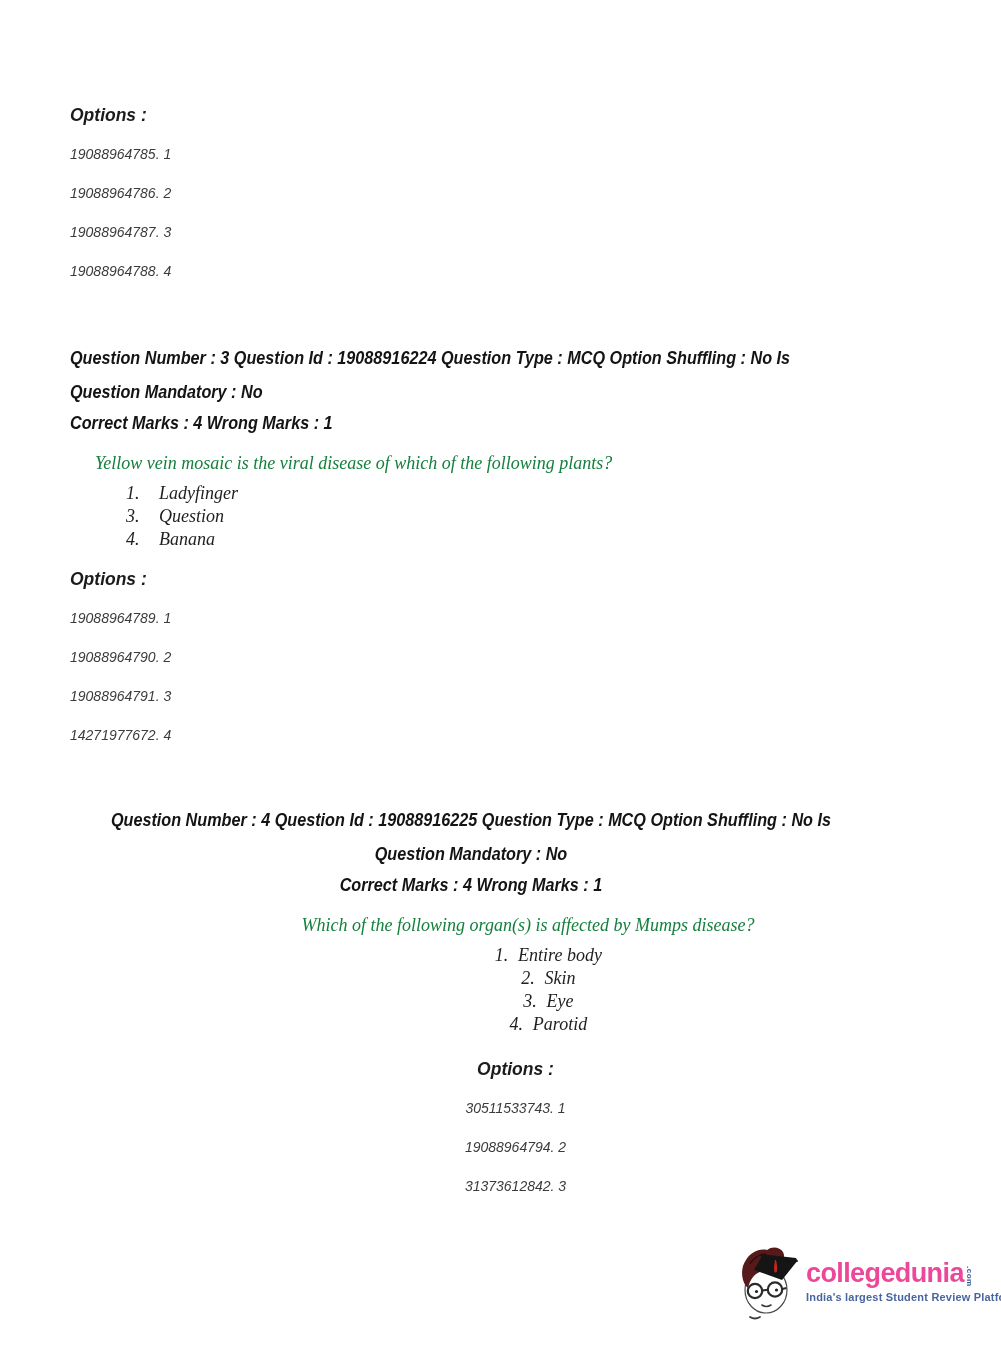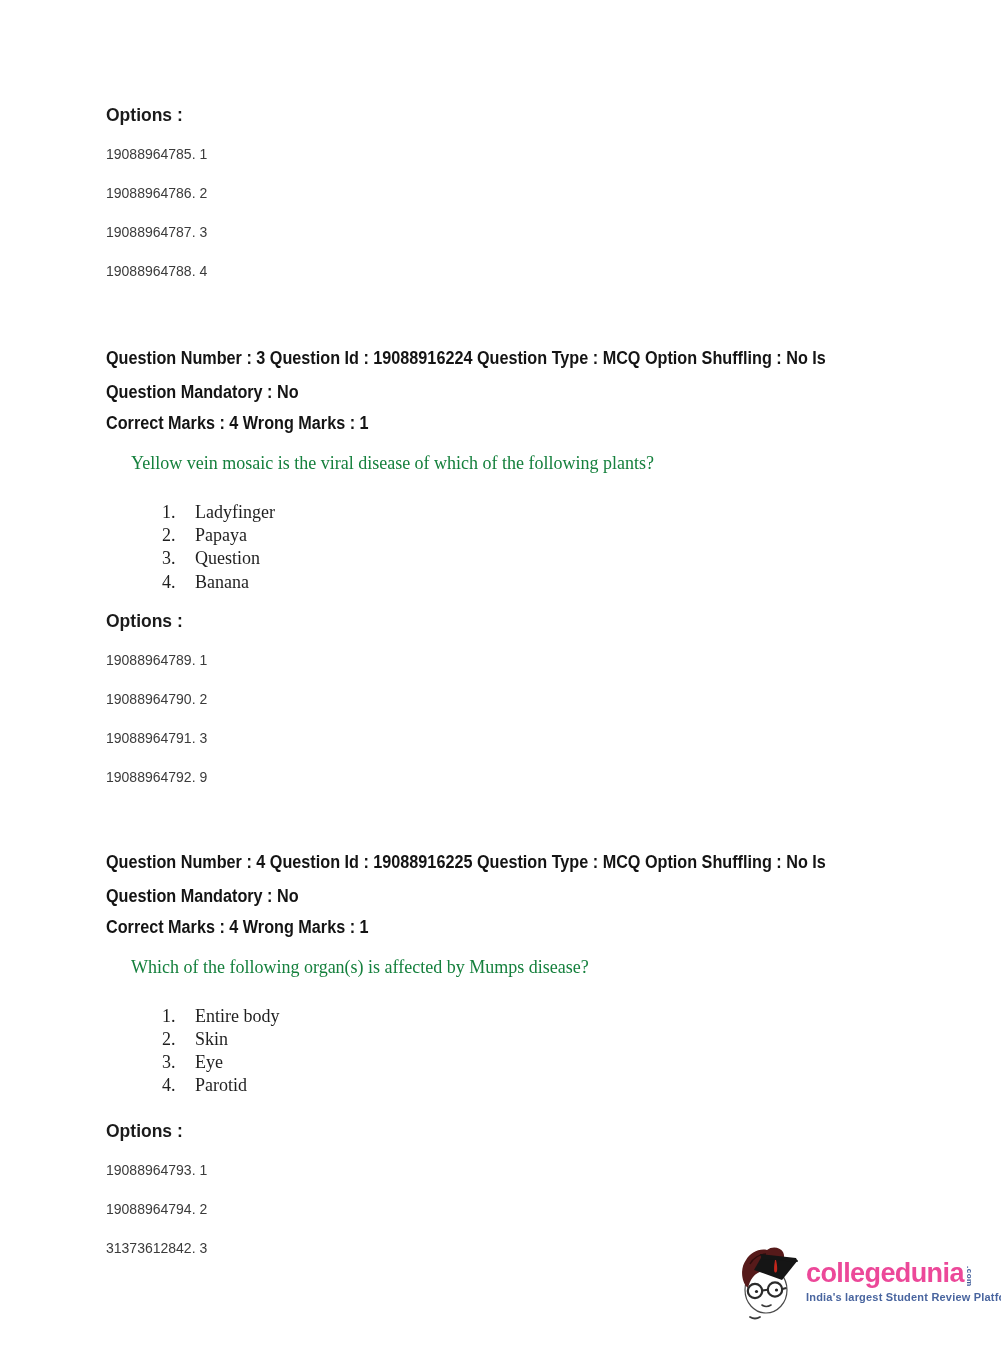--- a/index.html
+++ b/index.html
@@ -3,52 +3,52 @@
 <meta charset="utf-8">
 <style>
   html,body { margin:0; padding:0; background:#ffffff; }
   .page {
     position:relative;
     width:1001px; height:1356px;
     background:#ffffff;
     font-family:"Liberation Sans", sans-serif;
     overflow:hidden;
   }
-  .content { padding:104px 40px 0 106px; }
+  .content { padding:104px 40px 0 70px;font-style:italic; }
 
   .options-label {
     font-size:17.5px; font-weight:700; color:#1b1b1b;
     line-height:22px;
   }
   .option-row {
     font-size:14px; color:#3b3b3b;
     line-height:22px; margin-top:17px;
   }
 
   .q-section { margin-top:59px; }
-  .q-section.second { margin-top:57px; }
+  .q-section.second { margin-top:57px;text-align:center; }
 
   .q-header-line {
     font-size:18px; font-weight:700; color:#141414;
     line-height:34px; white-space:nowrap;
     transform:scaleX(0.90); transform-origin:0 50%;
   }
   .q-marks {
     font-size:18px; font-weight:700; color:#141414;
     line-height:22px; margin-top:3px; white-space:nowrap;
     transform:scaleX(0.90); transform-origin:0 50%;
   }
 
   .q-text {
     font-family:"Liberation Serif", serif;
     font-size:18px; color:#15803d;
     line-height:24px; margin-top:17px; padding-left:25px;
   }
   .choices {
-    list-style:none; margin:26px 0 0 0; padding:0 0 0 56px;
+    list-style:none; margin:7px 0 0 0; padding:0 0 0 56px;
     font-family:"Liberation Serif", serif;
     font-size:18px; color:#1f1f1f; line-height:23.2px;
   }
   .choices .num { display:inline-block; width:33px; }
 
   .q-options-label { margin-top:16px; }
   .q-options-label.more-gap { margin-top:22px; }
 
   
   .footer {
@@ -86,44 +86,43 @@
       <div class="option-row">19088964788. 4</div>
     </section>
 
     <section class="q-section">
       <div class="q-header-line">Question Number : 3 Question Id : 19088916224 Question Type : MCQ Option Shuffling : No Is</div>
       <div class="q-header-line">Question Mandatory : No</div>
       <div class="q-marks">Correct Marks : 4 Wrong Marks : 1</div>
       <div class="q-text">Yellow vein mosaic is the viral disease of which of the following plants?</div>
       <ol class="choices">
         <li><span class="num">1.</span><span>Ladyfinger</span></li>
-        <li><span class="num">2.</span><span>Papaya</span></li>
         <li><span class="num">3.</span><span>Question</span></li>
         <li><span class="num">4.</span><span>Banana</span></li>
       </ol>
       <div class="options-label q-options-label">Options :</div>
       <div class="option-row">19088964789. 1</div>
       <div class="option-row">19088964790. 2</div>
       <div class="option-row">19088964791. 3</div>
-      <div class="option-row">19088964792. 9</div>
+      <div class="option-row">14271977672. 4</div>
     </section>
 
     <section class="q-section second">
       <div class="q-header-line">Question Number : 4 Question Id : 19088916225 Question Type : MCQ Option Shuffling : No Is</div>
       <div class="q-header-line">Question Mandatory : No</div>
       <div class="q-marks">Correct Marks : 4 Wrong Marks : 1</div>
       <div class="q-text">Which of the following organ(s) is affected by Mumps disease?</div>
       <ol class="choices">
         <li><span class="num">1.</span><span>Entire body</span></li>
         <li><span class="num">2.</span><span>Skin</span></li>
         <li><span class="num">3.</span><span>Eye</span></li>
         <li><span class="num">4.</span><span>Parotid</span></li>
       </ol>
       <div class="options-label q-options-label more-gap">Options :</div>
-      <div class="option-row">19088964793. 1</div>
+      <div class="option-row">30511533743. 1</div>
       <div class="option-row">19088964794. 2</div>
       <div class="option-row">31373612842. 3</div>
     </section>
   </div>
 
   <div class="footer">
     <svg class="mascot" viewBox="0 0 62 78" xmlns="http://www.w3.org/2000/svg">
 
       <ellipse cx="28" cy="46" rx="21" ry="23" fill="#ffffff" stroke="#4a4a4a" stroke-width="1.2"></ellipse>
 

